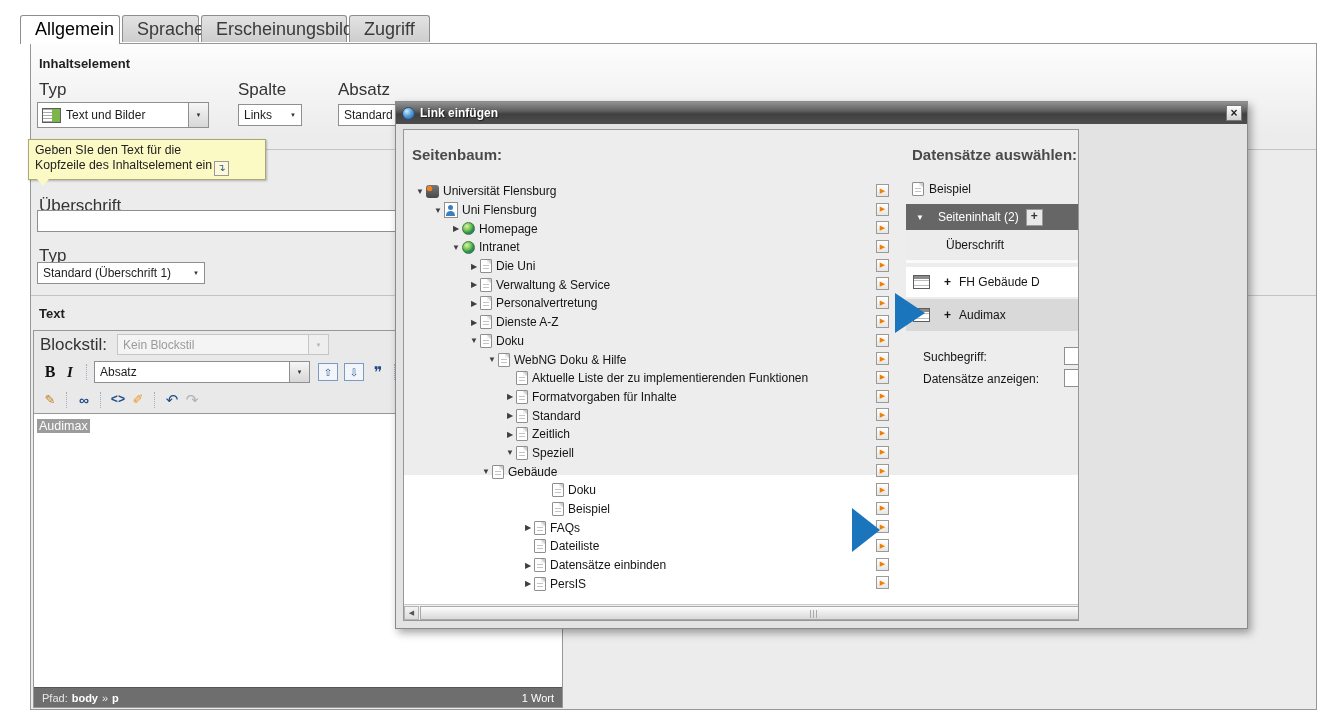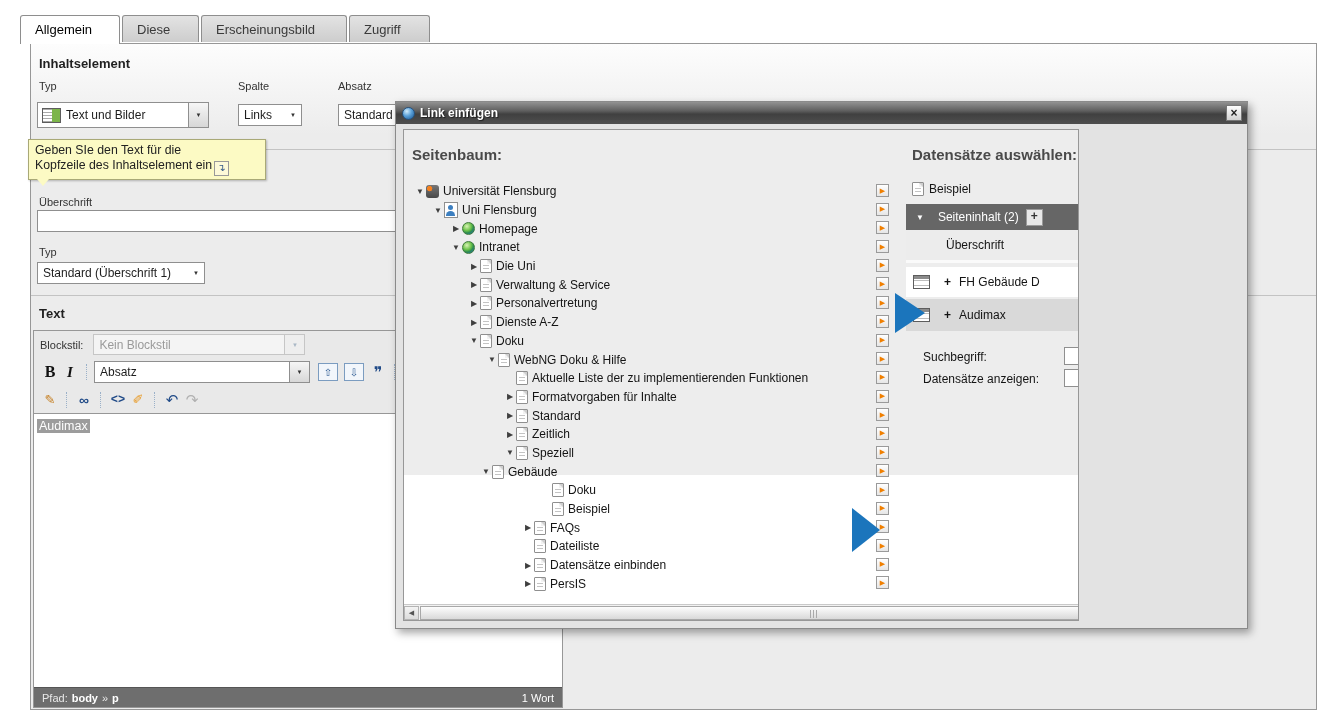--- a/index.html
+++ b/index.html
@@ -2,30 +2,30 @@
 <html><head>
 <meta charset="utf-8">
 <style>
   html,body{margin:0;padding:0;background:#fff;}
   #app{position:relative;width:1327px;height:719px;overflow:hidden;
        font-family:"Liberation Sans","DejaVu Sans",sans-serif;font-size:12px;color:#222;}
 
   
   .tab{position:absolute;top:15px;height:27px;line-height:27px;padding:0 14px;
        border:1px solid #8e8e8e;border-bottom:none;border-radius:3px 3px 0 0;
-       background:linear-gradient(#e3e3e3,#cdcdcd);color:#3a3a3a;font-size:13px;box-sizing:border-box;}
+       background:linear-gradient(#e3e3e3,#cdcdcd);color:#3a3a3a;font-size:18px;box-sizing:border-box;}
   .tab.active{background:#fff;color:#000;height:29px;z-index:3;}
 
   
   #formbox{position:absolute;left:30px;top:43px;width:1287px;height:667px;
            border:1px solid #979797;box-sizing:border-box;
            background:linear-gradient(#fdfdfd,#ececec 90px);z-index:1;}
   .divider{position:absolute;left:0;right:0;height:1px;background:#c3c3c3;}
   .h1{position:absolute;font-weight:bold;font-size:13px;color:#1f1f1f;}
-  .flabel{position:absolute;font-size:11px;color:#333;}
+  .flabel{position:absolute;font-size:17px;color:#333;}
 
   .combo{position:absolute;background:#fff;border:1px solid #8f8f8f;display:flex;align-items:center;box-sizing:border-box;}
   .combo .cval{flex:1;padding:0 5px;white-space:nowrap;overflow:hidden;color:#1d1d1d;}
   .combo .cbtn{width:19px;align-self:stretch;border-left:1px solid #8f8f8f;
                background:linear-gradient(#f6f6f6,#d7d7d7);display:flex;align-items:center;justify-content:center;}
   .combo .cbtn::before{content:"▼";font-size:6px;color:#333;}
   .combo.simple .cbtn{border-left:none;background:none;width:16px;}
   .combo.disabled{background:#f4f4f4;border-color:#c6c6c6;}
   .combo.disabled .cval{color:#9a9a9a;}
   .combo.disabled .cbtn{border-left:1px solid #c6c6c6;background:#eee;}
@@ -160,21 +160,21 @@
   .blue-arrow{position:absolute;width:0;height:0;z-index:30;}
   #arrow1{left:895px;top:293px;border-top:20px solid transparent;border-bottom:20px solid transparent;border-left:30px solid #1b75bc;}
   #arrow2{left:852px;top:508px;border-top:22px solid transparent;border-bottom:22px solid transparent;border-left:28px solid #1b75bc;}
 </style>
 </head>
 <body>
 
 <div id="app">
 
   <div class="tab active" style="left:20px;width:100px;">Allgemein</div>
-  <div class="tab" style="left:122px;width:77px;">Diese</div>
+  <div class="tab" style="left:122px;width:77px;">Sprache</div>
   <div class="tab" style="left:201px;width:146px;">Erscheinungsbild</div>
   <div class="tab" style="left:349px;width:81px;">Zugriff</div>
 
   <div id="formbox">
     <div class="divider" style="top:105px;"></div>
     <div class="divider" style="top:251px;"></div>
 
     <div class="h1" style="left:8px;top:12px;">Inhaltselement</div>
 
     <div class="flabel" style="left:8px;top:36px;">Typ</div>

